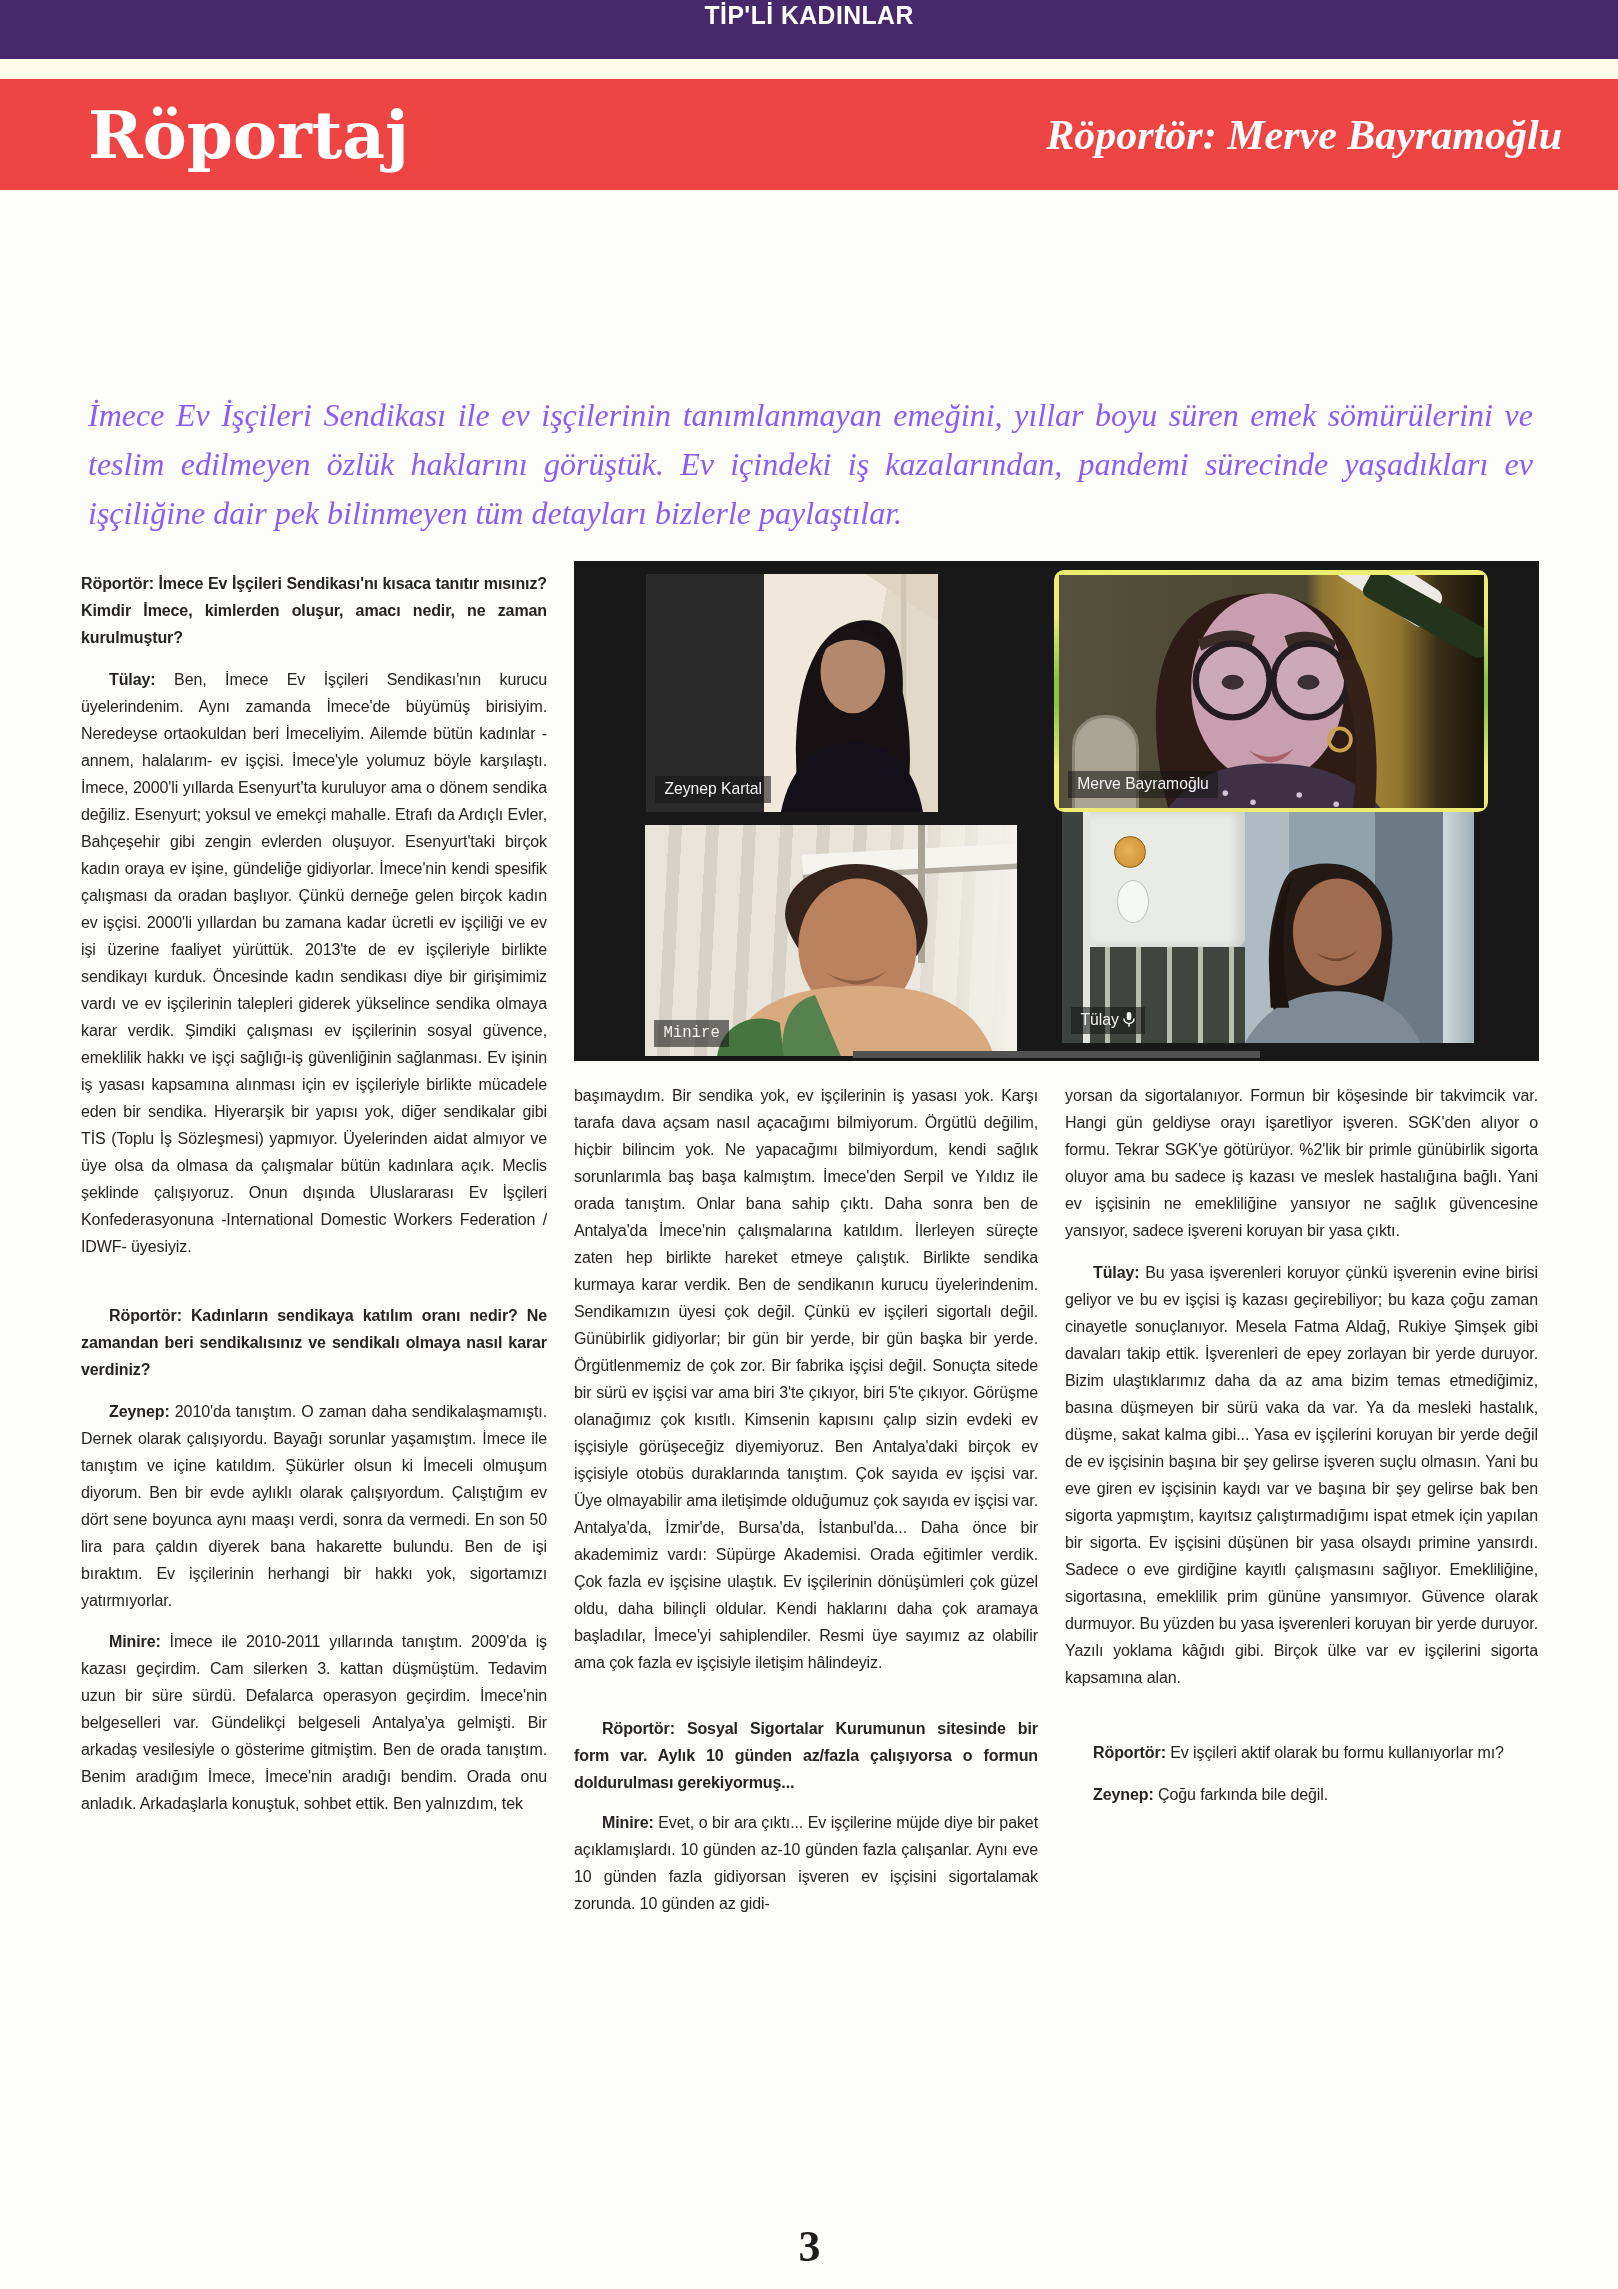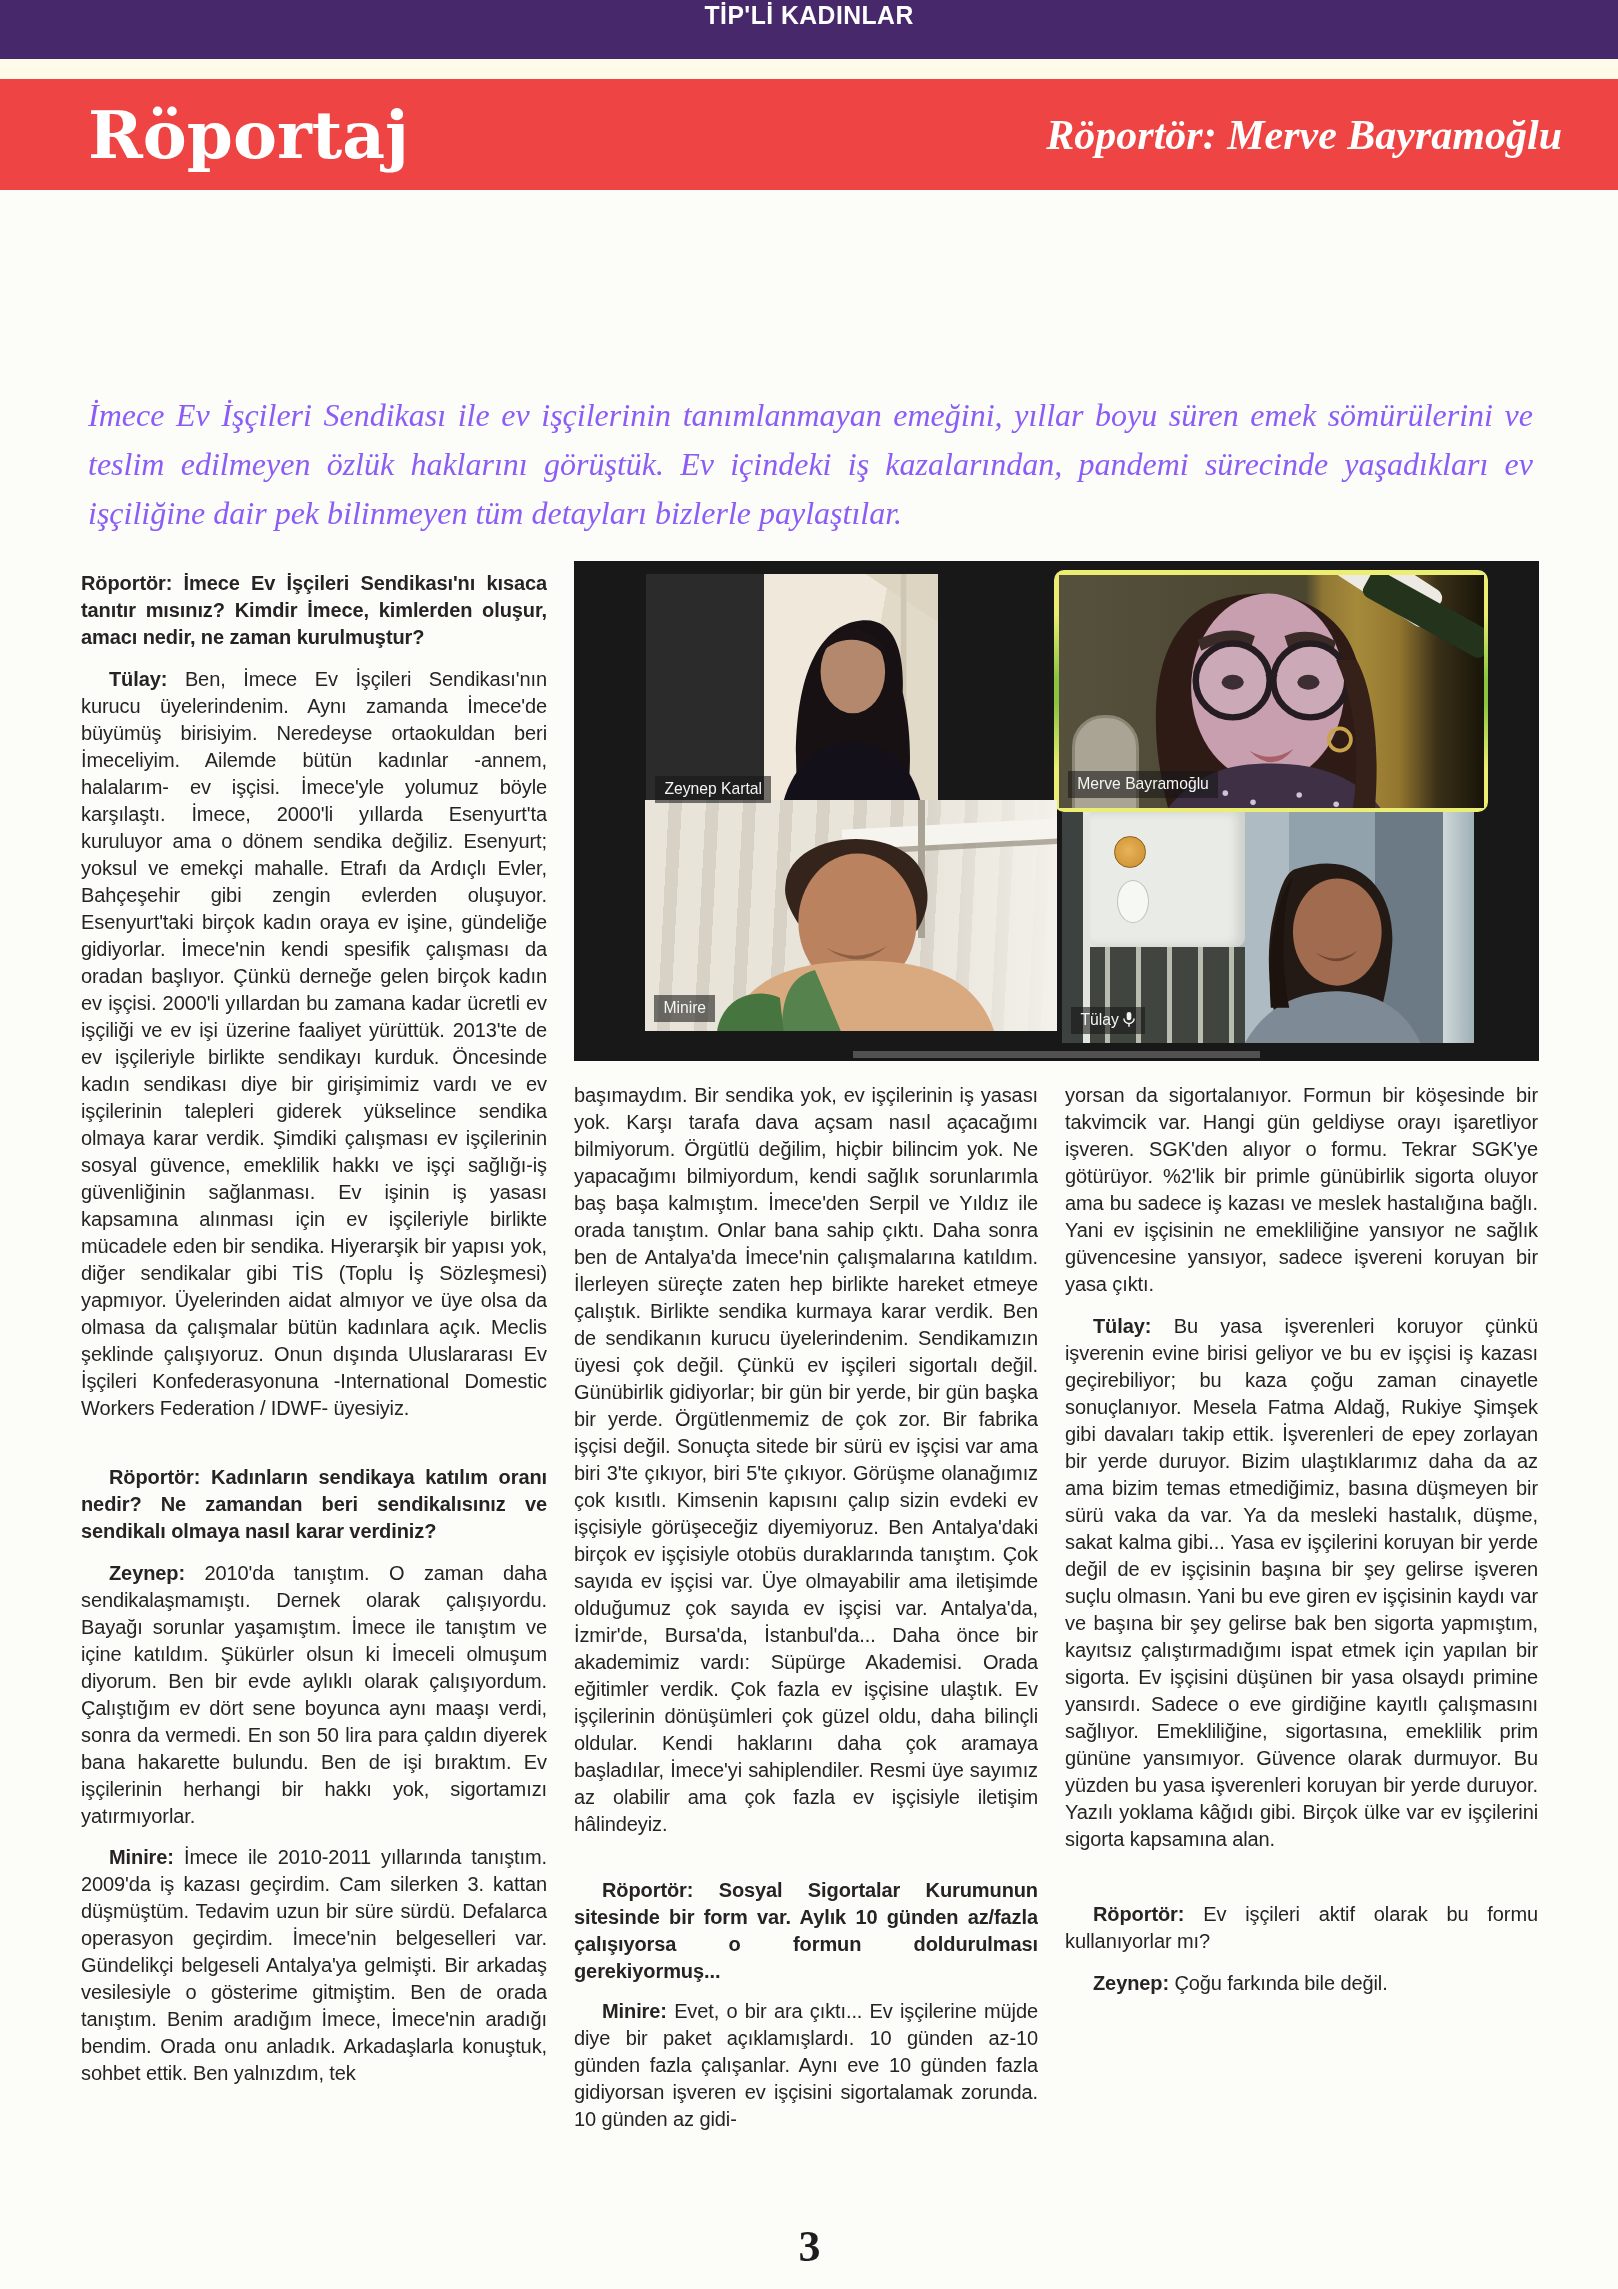--- a/index.html
+++ b/index.html
@@ -23,21 +23,21 @@
   
   .headline{position:absolute;top:214px;left:0;width:1619px;text-align:center;
             font-family:"Liberation Serif",serif;font-weight:bold;font-size:122px;line-height:148px;
             color:#c8202e;white-space:nowrap;}
   .headline .inner{display:inline-block;transform:scaleX(.8);}
   .intro{position:absolute;left:88px;top:391px;width:1445px;text-align:justify;
          font-family:"Liberation Serif",serif;font-weight:normal;font-style:italic;
          font-size:32px;line-height:49px;color:#8b5cf6;}
 
   
-  .col{position:absolute;text-align:justify;font-size:20px;line-height:27px;color:#272325;
+  .col{position:absolute;text-align:justify;font-size:16px;line-height:27px;color:#272325;
        letter-spacing:-0.1px;overflow:hidden;hyphens:auto;}
   #col-left{left:81px;top:570px;width:466px;height:1661px;}
   #col-mid{left:574px;top:1082px;width:464px;height:1192px;}
   #col-right{left:1065px;top:1082px;width:473px;height:1192px;}
   p.para{margin:0;text-indent:28px;}
   p.question{font-weight:bold;}
   p.noind{text-indent:0;}
 
   
   .photo{position:absolute;left:574px;top:561px;width:965px;height:500px;background:#181818;}
@@ -57,22 +57,22 @@
   .t-merve .vid{position:relative;width:425px;height:233px;overflow:hidden;
       background:linear-gradient(90deg,#56513d 0%,#4a4630 52%,#4a4630 58%,#8e7634 62%,#a68a3b 70%,#93762e 80%,#3a3019 89%,#181408 100%);}
   .merve-lamp{position:absolute;right:41px;top:-13px;width:109px;height:42px;background:#eceae2;
               border-radius:9.2px;transform:rotate(33deg);}
   .merve-arm{position:absolute;right:-13px;top:24px;width:138px;height:29.5px;background:#24331c;
              border-radius:7.4px;transform:rotate(29deg);}
   .merve-mirror{position:absolute;left:13px;top:140px;width:61px;height:102px;background:#a9a493;
                 border:3.7px solid #8b8574;border-radius:32px 32px 0 0;}
 
   
-  .t-minire{left:71px;top:239px;width:412px;height:231px;
-      background:repeating-linear-gradient(93deg,#e9e4da 0 24px,#d7d1c6 24px 37px);}
+  .t-minire{left:71px;top:264px;width:372px;height:231px;
+      background:repeating-linear-gradient(93deg,#e9e4da 0 24px,#d7d1c6 24px 37px);font-family:Liberation Mono, monospace;}
   .minire-light{position:absolute;right:0;top:0;width:148px;height:231px;
       background:linear-gradient(90deg,rgba(248,246,240,0),#f3f1ea);}
   .minire-molding{position:absolute;right:-7.4px;top:24px;width:222px;height:20px;background:#f6f4ee;
       box-shadow:0 5.5px 0 rgba(150,143,128,.7);transform:rotate(-3deg);}
   .minire-pipe{position:absolute;left:273px;top:0;width:6.5px;height:138px;background:#a9a396;}
 
   
   .t-tulay{left:488px;top:251px;width:412px;height:231px;
       background:linear-gradient(90deg,#3c4240 0 5%,#e3e6e0 5% 38%,#aebbc2 38% 55%,#92a2ad 55% 76%,#6b7a85 76% 100%);}
   .boiler{position:absolute;left:28px;top:0;width:155px;height:135px;background:#e8ebe6;

